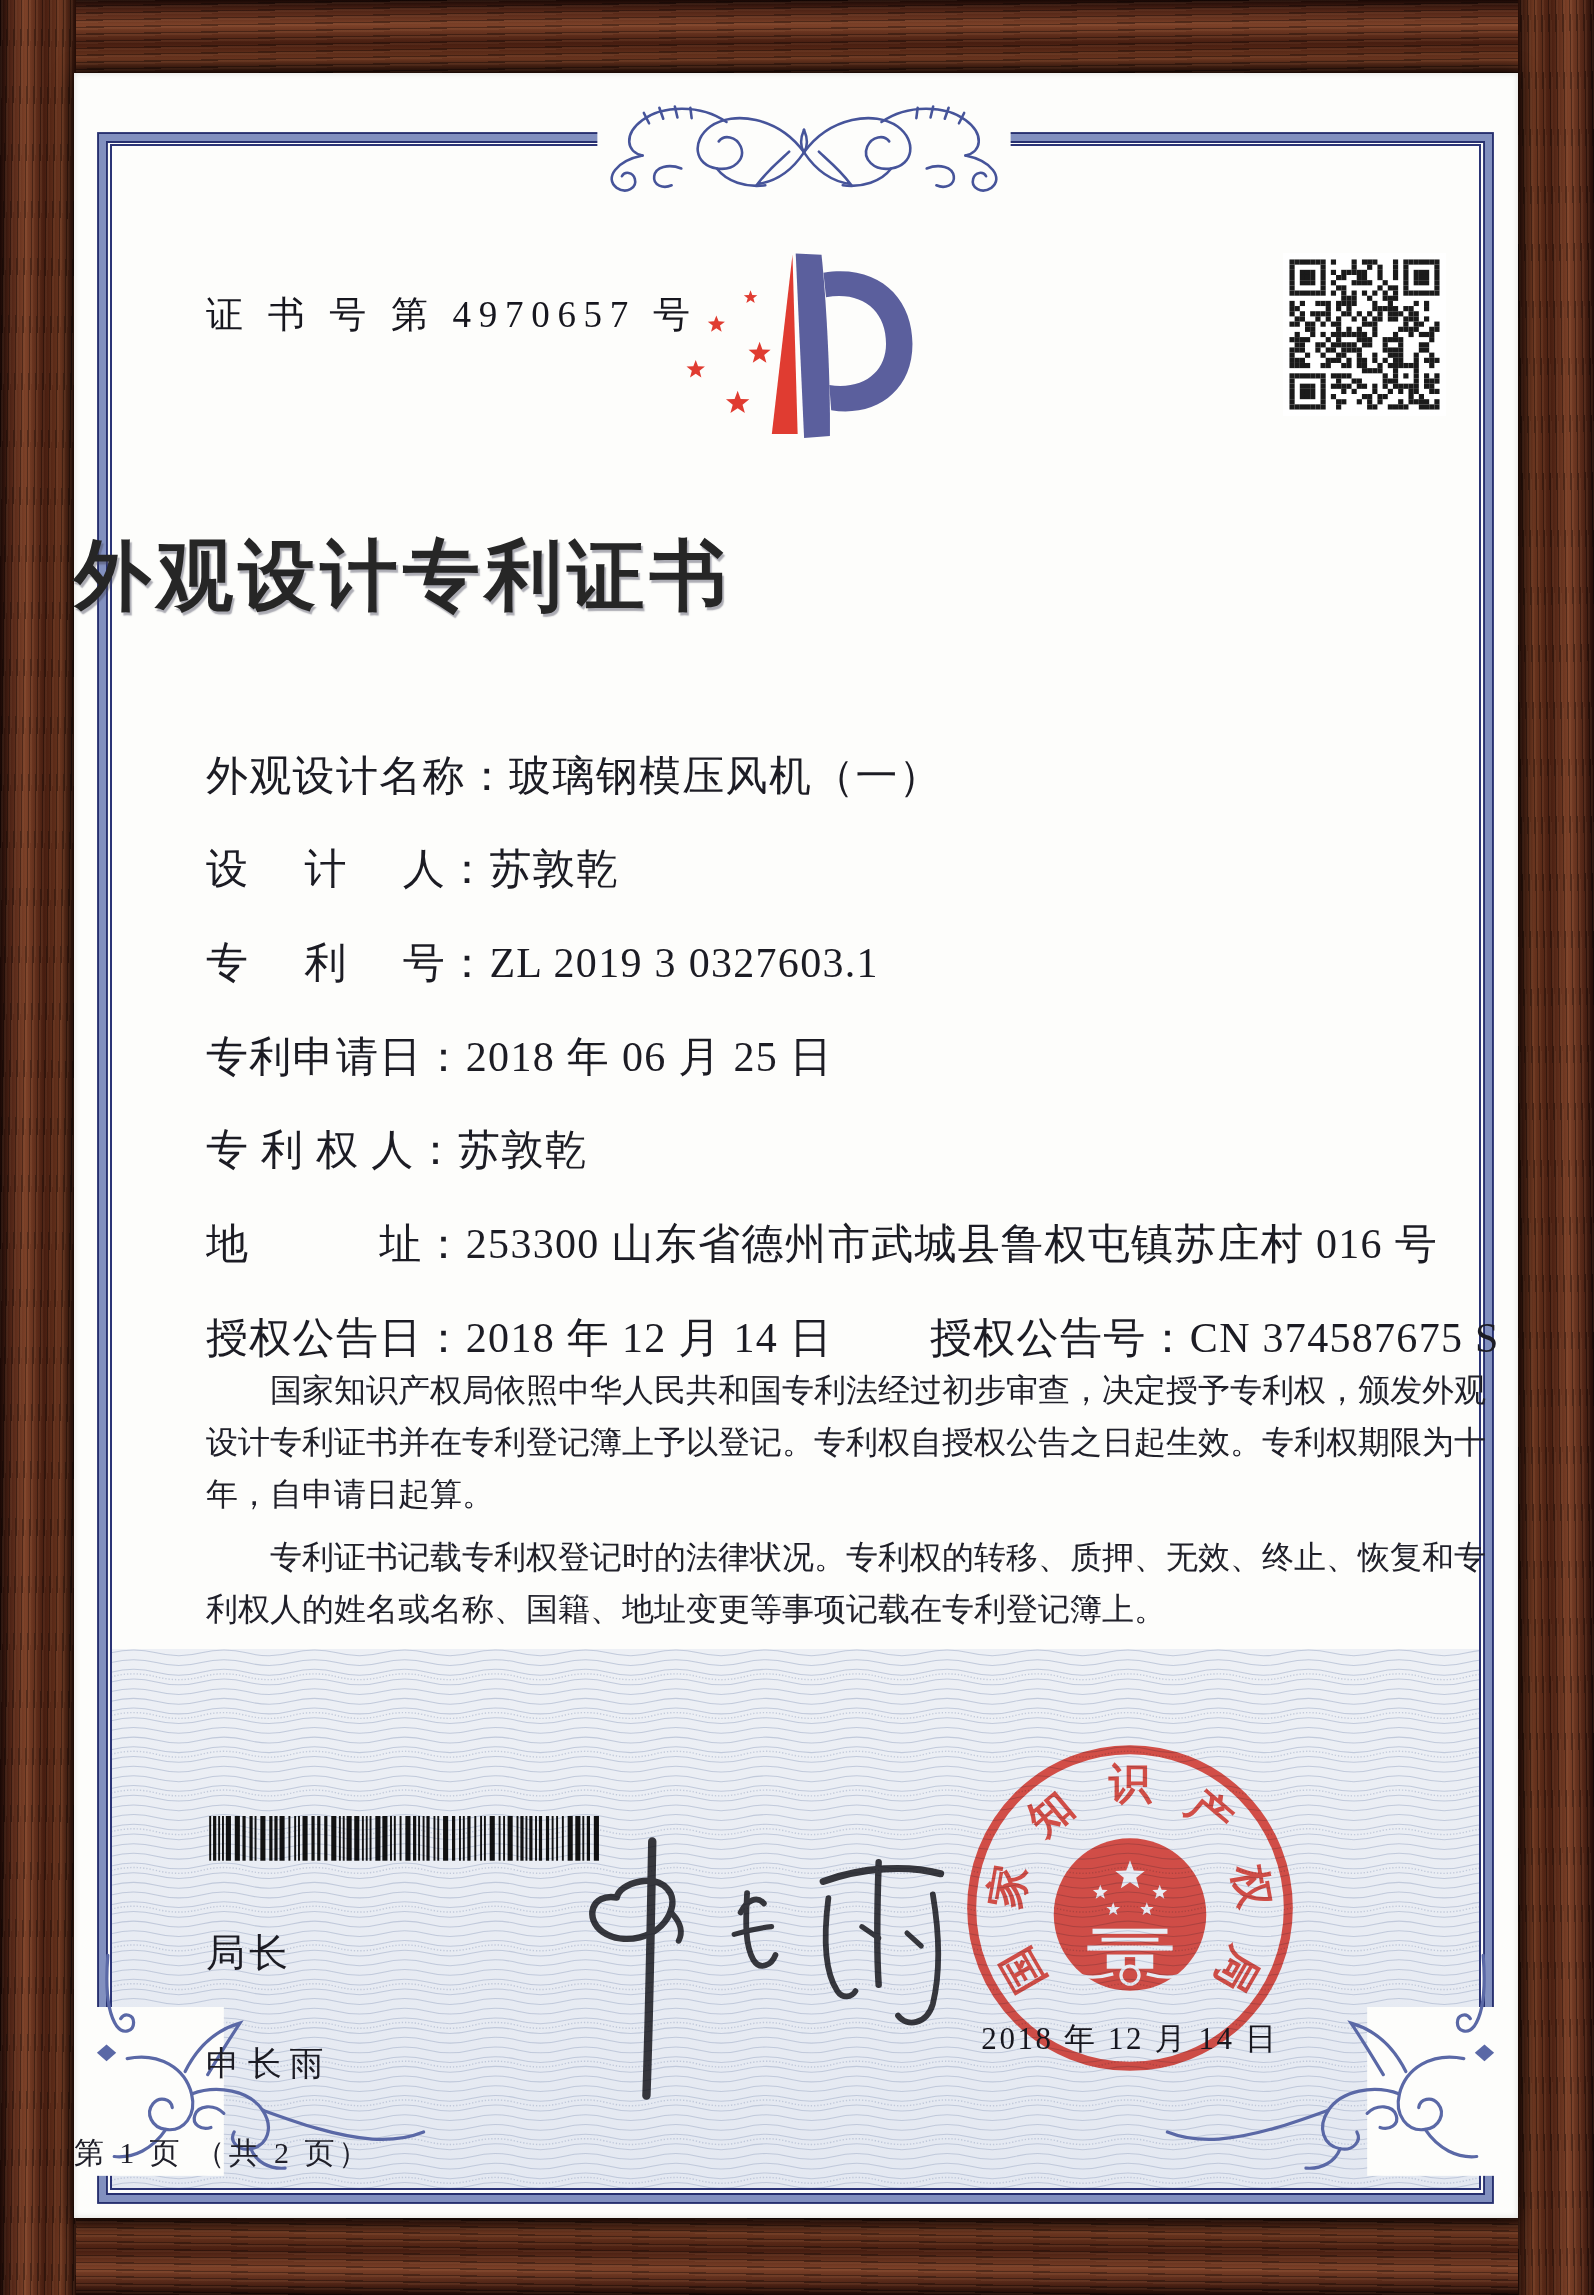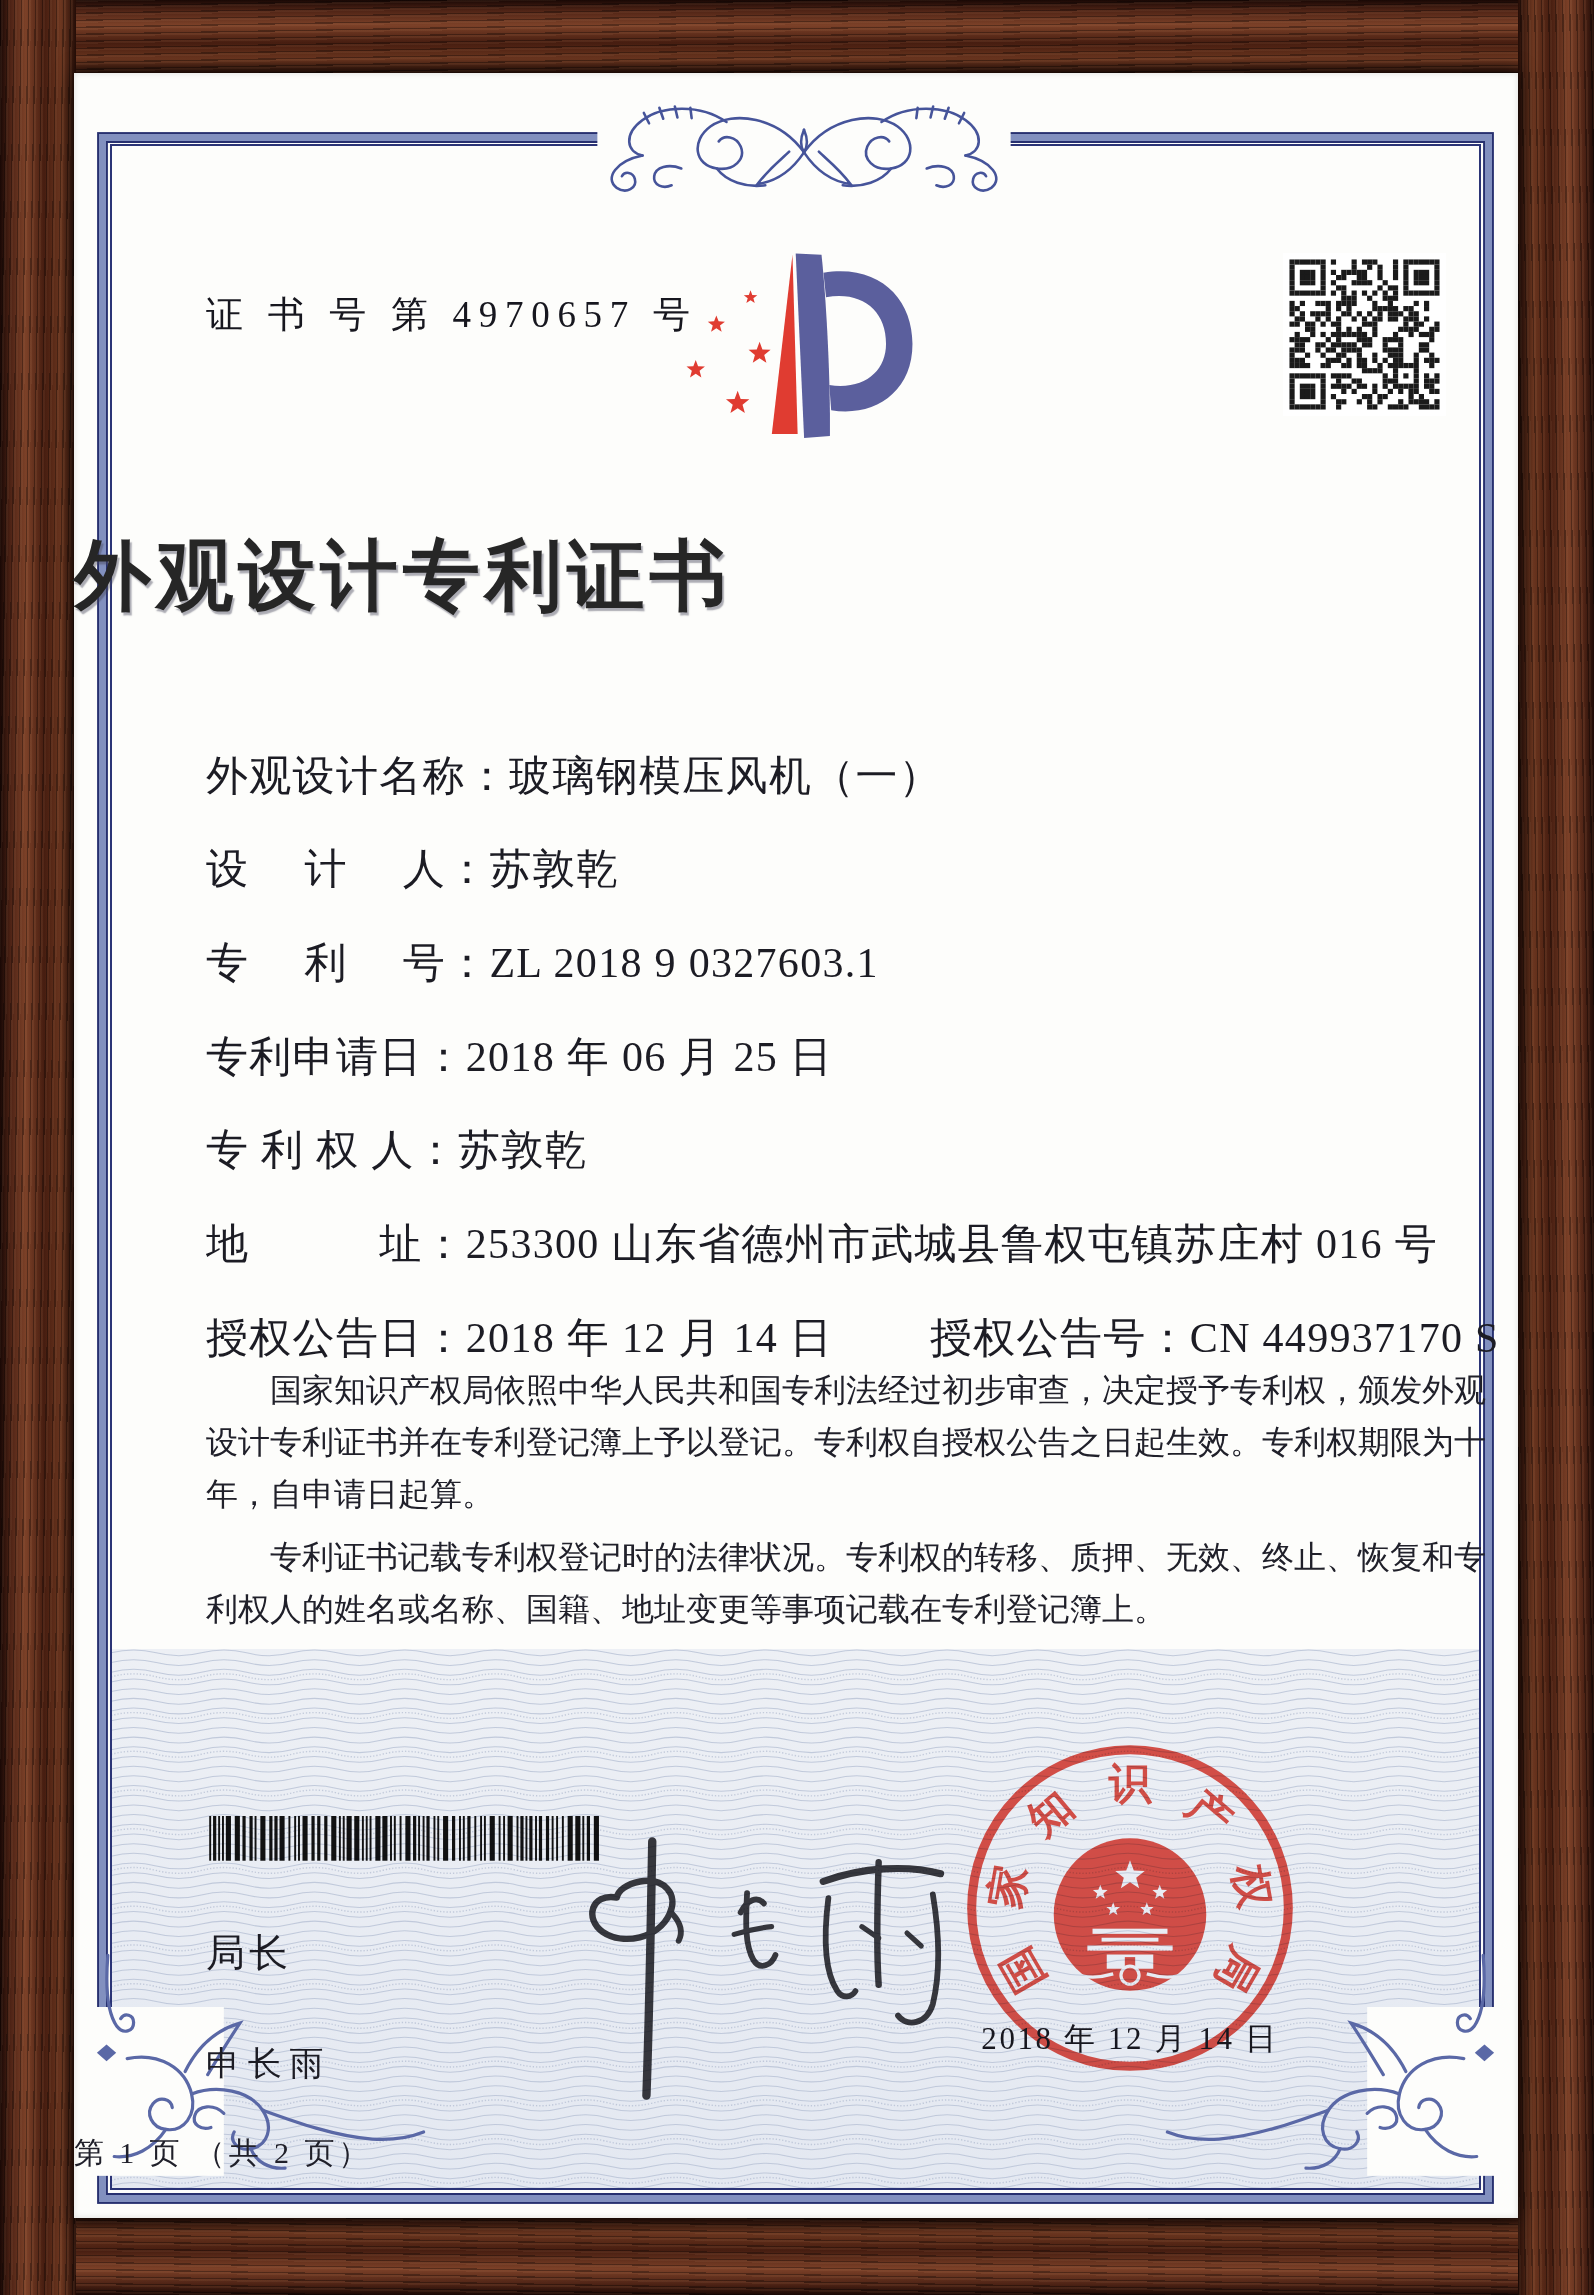--- a/index.html
+++ b/index.html
@@ -612,35 +612,35 @@
 
     <div class="abs title">外观设计专利证书</div>
 
     <div class="abs field" style="top:675px">
       <span class="flabel">外观设计名称：</span><span class="fvalue">玻璃钢模压风机（一）</span>
     </div>
     <div class="abs field" style="top:768px">
       <span class="flabel">设　 计　 人：</span><span class="fvalue">苏敦乾</span>
     </div>
     <div class="abs field" style="top:862px">
-      <span class="flabel">专　 利　 号：</span><span class="fvalue">ZL 2018 9 0327603.1</span>
+      <span class="flabel">专　 利　 号：</span><span class="fvalue">ZL 2019 3 0327603.1</span>
     </div>
     <div class="abs field" style="top:956px">
       <span class="flabel">专利申请日：</span><span class="fvalue">2018 年 06 月 25 日</span>
     </div>
     <div class="abs field" style="top:1049px">
       <span class="flabel">专 利 权 人：</span><span class="fvalue">苏敦乾</span>
     </div>
     <div class="abs field" style="top:1143px">
       <span class="flabel">地　　　址：</span><span class="fvalue">253300 山东省德州市武城县鲁权屯镇苏庄村 016 号</span>
     </div>
     <div class="abs field" style="top:1237px">
       <span class="flabel">授权公告日：</span><span class="fvalue">2018 年 12 月 14 日</span>
       <span class="grant2">
-        <span class="flabel">授权公告号：</span><span class="fvalue">CN 449937170 S</span>
+        <span class="flabel">授权公告号：</span><span class="fvalue">CN 374587675 S</span>
       </span>
     </div>
 
     <div class="abs para" style="top:1291px">
       <div>　　国家知识产权局依照中华人民共和国专利法经过初步审查，决定授予专利权，颁发外观</div>
       <div>设计专利证书并在专利登记簿上予以登记。专利权自授权公告之日起生效。专利权期限为十</div>
       <div>年，自申请日起算。</div>
     </div>
     <div class="abs para" style="top:1458px">
       <div>　　专利证书记载专利权登记时的法律状况。专利权的转移、质押、无效、终止、恢复和专</div>

